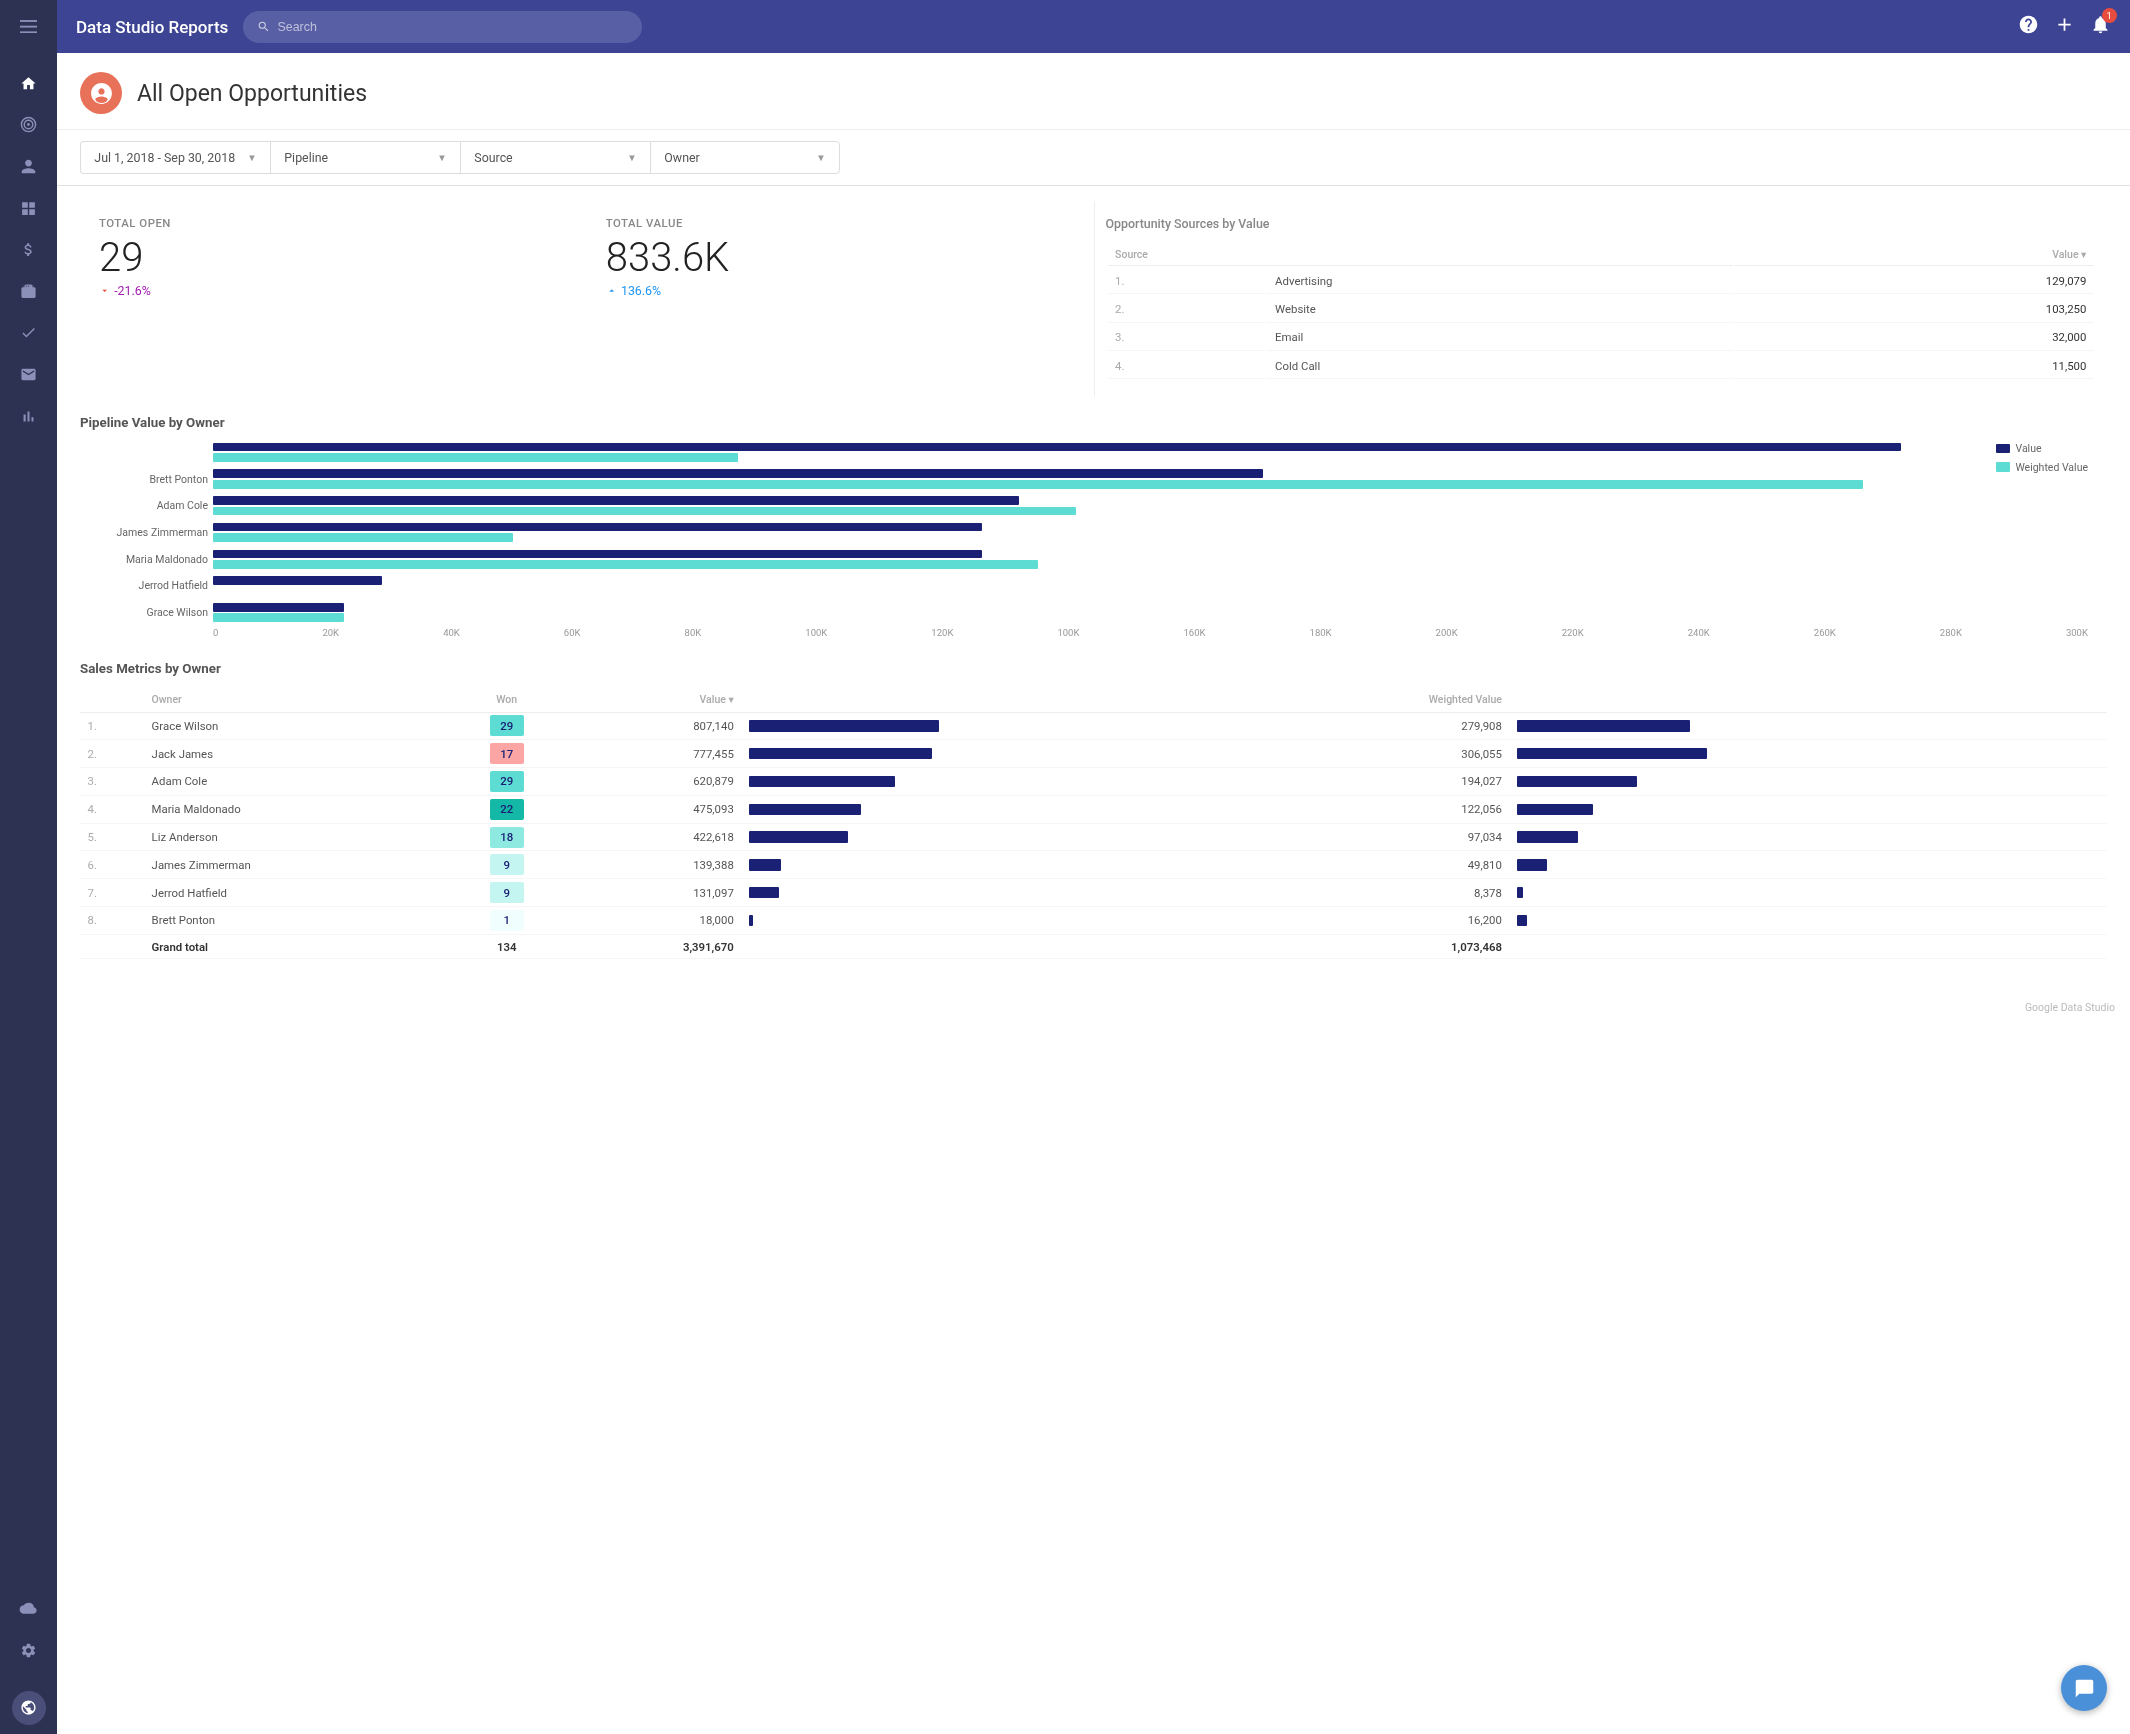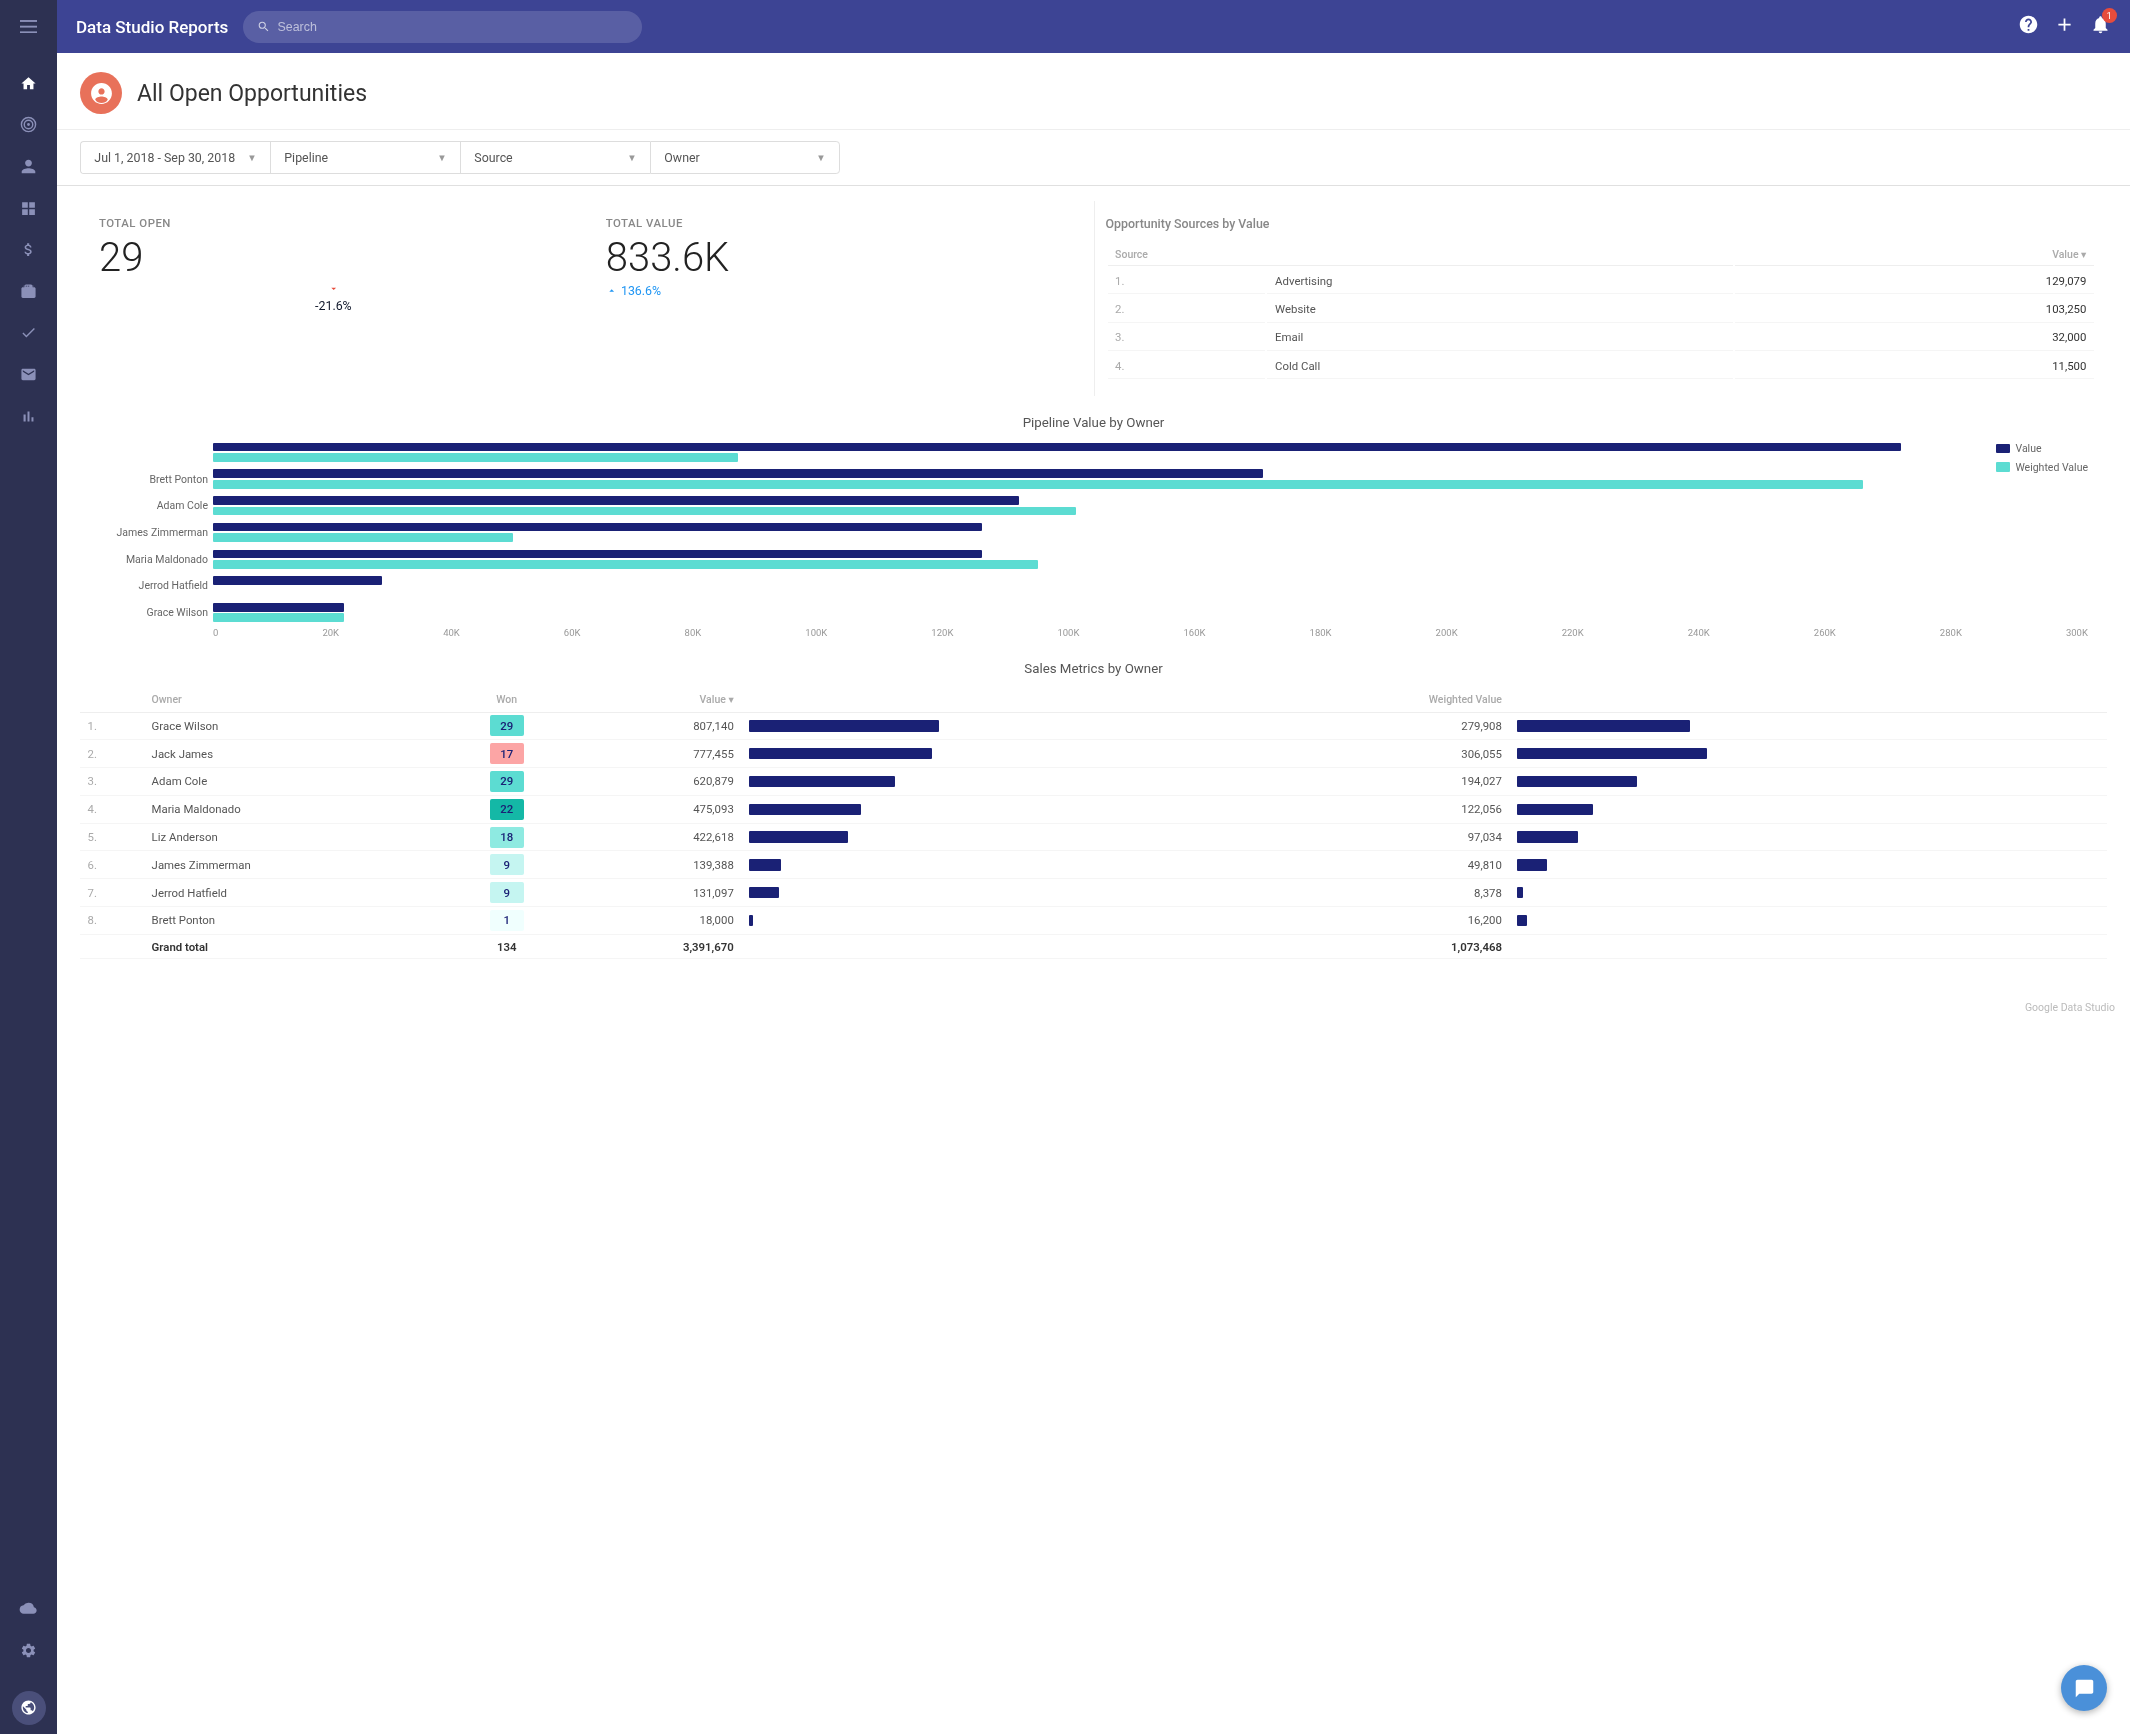--- a/index.html
+++ b/index.html
@@ -197,21 +197,21 @@
       font-weight: 300;
       line-height: 1;
       margin-bottom: 5.7px;
     }
     .stat-change {
       font-size: 12.4px;
       display: flex;
       align-items: center;
       gap: 3.8px;
     }
-    .stat-change.down { color: #0f172a; flex-direction: column; }
+    .stat-change.down { color: #a21caf; }
     .stat-change.up { color: #2196F3; }
 
     
     .opp-sources {
       border-left: 1px solid #eee;
       padding: 15px 11px;
     }
     .opp-sources-title {
       font-size: 12.4px;
       color: #888;
@@ -236,23 +236,22 @@
       padding: 5.7px 7.6px;
       border-bottom: 1px solid #f5f5f5;
     }
     .opp-table td.right { text-align: right; color: #333; }
     .opp-table td.num { color: #aaa; }
 
     
     .section-title {
       font-size: 13.3px;
       color: #555;
-      font-weight: 400;
+      font-weight: 700;
       margin-bottom: 11.4px;
-      text-align: center;
     }
 
     
     .chart-section {
       margin-bottom: 23px;
     }
     .bar-chart {
       display: flex;
       flex-direction: column;
       gap: 5.7px;

